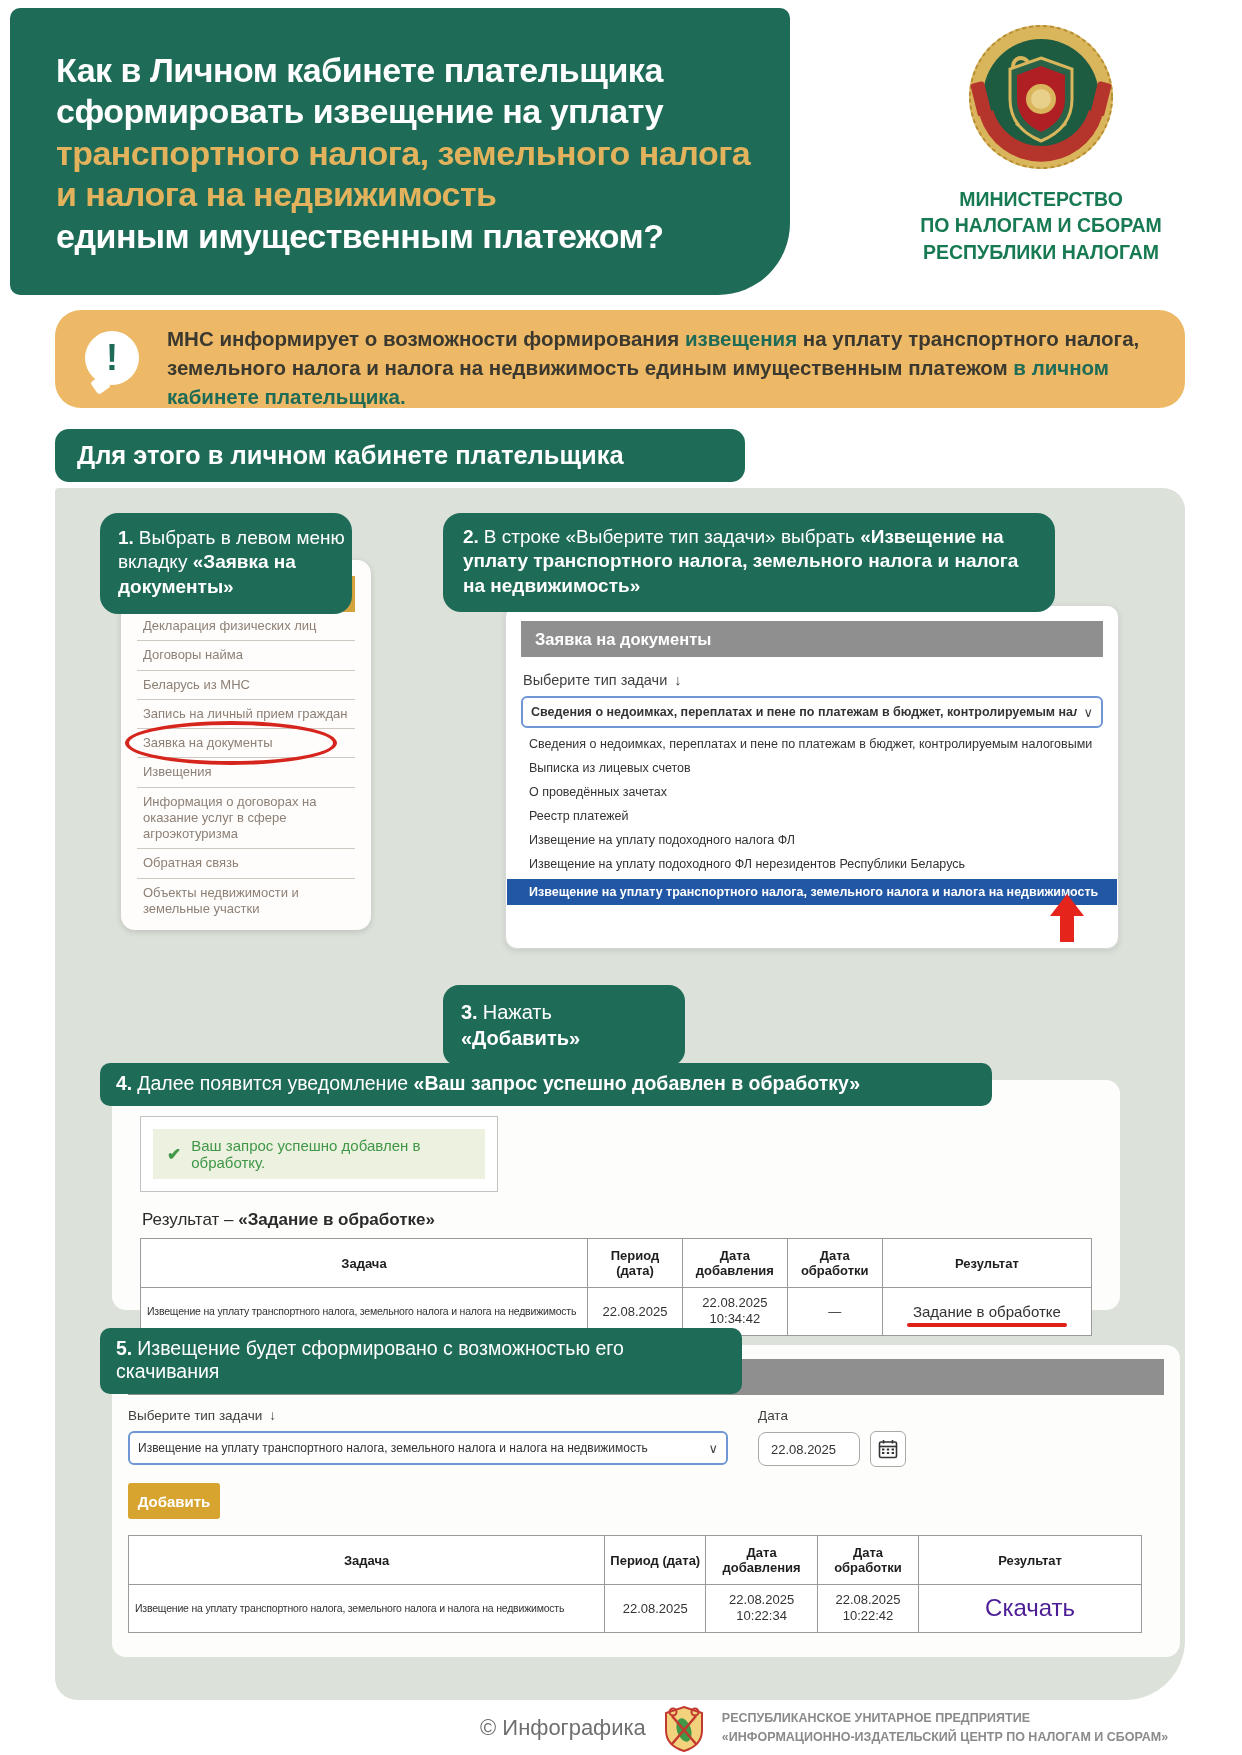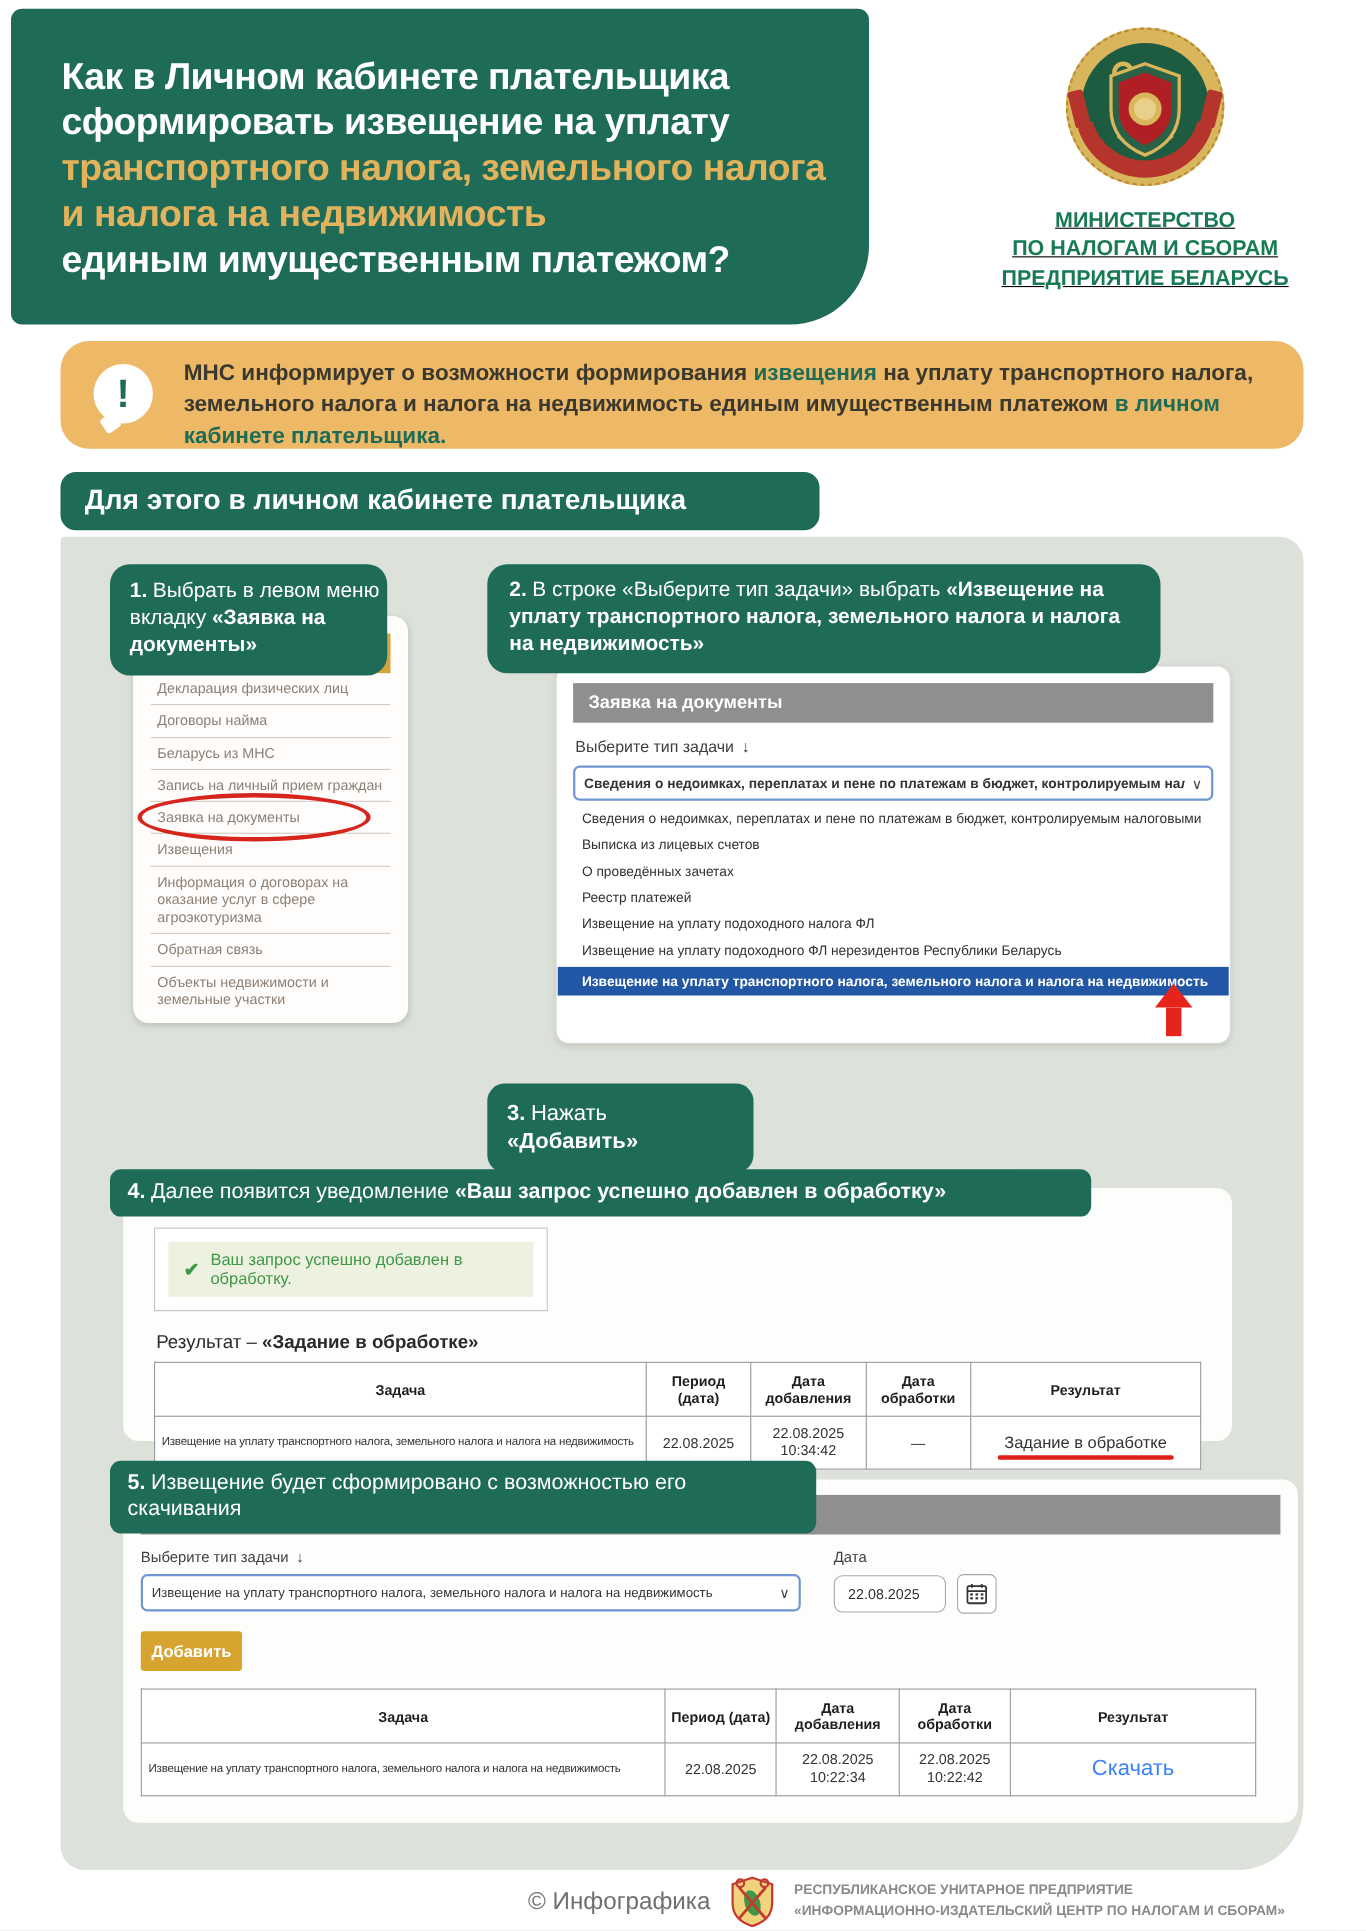--- a/index.html
+++ b/index.html
@@ -6,21 +6,21 @@
   body { font-family:"Liberation Sans", sans-serif; background:#ffffff; }
   .page { position:relative; width:1242px; height:1755px; background:#fff; overflow:hidden; }
 
   
   .hdr-green { position:absolute; left:10px; top:8px; width:780px; height:287px;
     background:#1e6b57; border-radius:10px 10px 72px 10px; }
   .title { padding:42px 0 0 46px; }
   .t-line { color:#fff; font-size:34px; font-weight:700; line-height:1.22; letter-spacing:-0.5px; }
   .t-line.gold { color:#e3b25c; }
 
-  .hdr-right { position:absolute; left:850px; top:22px; width:382px; text-align:center;text-decoration:underline; }
+  .hdr-right { position:absolute; left:850px; top:22px; width:382px; text-align:center; }
   .ministry { margin-top:10px; color:#177a52; font-weight:700; font-size:19.5px; line-height:1.35; }
 
   
   .info-banner { position:absolute; left:55px; top:310px; width:1130px; height:98px;
     background:#eeb966; border-radius:26px; }
   .excl { position:absolute; left:30px; top:21px; width:54px; height:54px; background:#fff;
     border-radius:50%; display:flex; align-items:center; justify-content:center;
     color:#1e6b57; font-size:36px; font-weight:800; }
   .excl::after { content:""; position:absolute; left:8px; bottom:-7px; width:15px; height:15px;
     background:#fff; transform:rotate(55deg); border-radius:3px; }
@@ -102,21 +102,21 @@
   table.result-table { border-collapse:collapse; background:#fff; width:952px; }
   #step4-card table.result-table { position:absolute; left:28px; top:158px; }
   .result-table th, .result-table td { border:1px solid #9a9a9a; }
   .result-table th { font-size:13px; padding:9px 4px; color:#1e1e1e; font-weight:700; }
   .result-table td { text-align:center; font-size:13px; color:#333; padding:7px 4px; }
   .result-table td.task { font-size:10.5px; text-align:left; padding:6px 6px; letter-spacing:-0.2px; }
   .twoline span { display:block; line-height:1.25; }
   .red-ul { position:relative; font-size:15px; display:inline-block; }
   .red-ul::after { content:""; position:absolute; left:-6px; right:-6px; bottom:-7px; height:4px;
     background:#dd2018; border-radius:2px; }
-  .download { color:#3b82f6; font-size:20px; }
+  .download { color:#4c1d95; font-size:24px; }
 
   
   #step5-card { left:57px; top:857px; width:1068px; height:312px; padding:14px 16px; }
   .form-row { display:flex; margin-top:13px; }
   .f-label { font-size:13.5px; color:#3f3f3f; margin-bottom:8px; }
   .select5 { width:600px; height:34px; }
   .select5 .select-text { font-weight:400; font-size:12px; }
   .date-col { margin-left:30px; }
   .date-row { display:flex; gap:10px; align-items:center; }
   .date-input { width:102px; height:34px; border:1px solid #a9a9a9; border-radius:8px;
@@ -161,21 +161,21 @@
       <line x1="97" y1="46" x2="51" y2="104" stroke="#d9b55c" stroke-width="5"></line>
       <circle cx="55" cy="44" r="8" fill="none" stroke="#d9b55c" stroke-width="4"></circle>
       <path d="M75,36 L106,47 V77 C106,99 92,112 75,119 C58,112 44,99 44,77 V47 Z" fill="#2a6248" stroke="#d9b55c" stroke-width="3"></path>
       <path d="M75,44 L99,53 V77 C99,94 88,104 75,110 C62,104 51,94 51,77 V53 Z" fill="#b01f24"></path>
       <circle cx="75" cy="77" r="15" fill="#d9b55c"></circle>
       <circle cx="75" cy="77" r="10" fill="#e8cf8a"></circle>
     </svg>
     <div class="ministry">
       <div>МИНИСТЕРСТВО</div>
       <div>ПО НАЛОГАМ И СБОРАМ</div>
-      <div>ПРЕДПРИЯТИЕ БЕЛАРУСЬ</div>
+      <div>РЕСПУБЛИКИ НАЛОГАМ</div>
     </div>
   </div>
 
   <div class="info-banner">
     <div class="excl">
       <span>!</span>
     </div>
     <div class="info-text"><span>МНС информирует о возможности формирования </span><span class="green">извещения</span><span> на уплату транспортного налога, земельного налога и налога на недвижимость единым имущественным платежом </span><span class="green">в личном кабинете плательщика.</span></div>
   </div>
 

